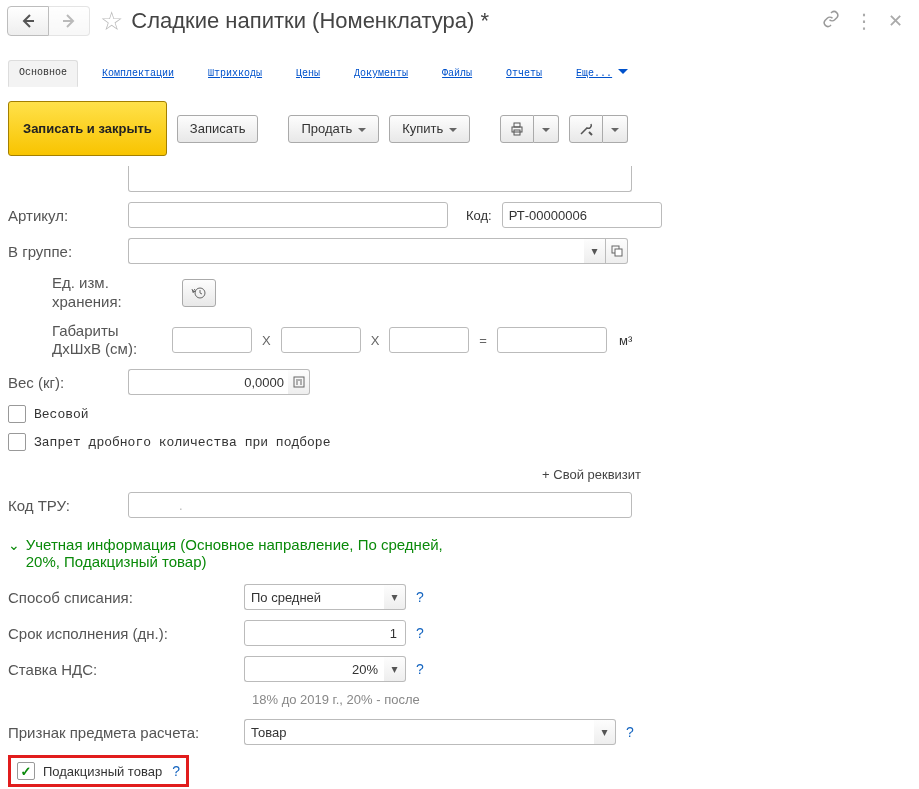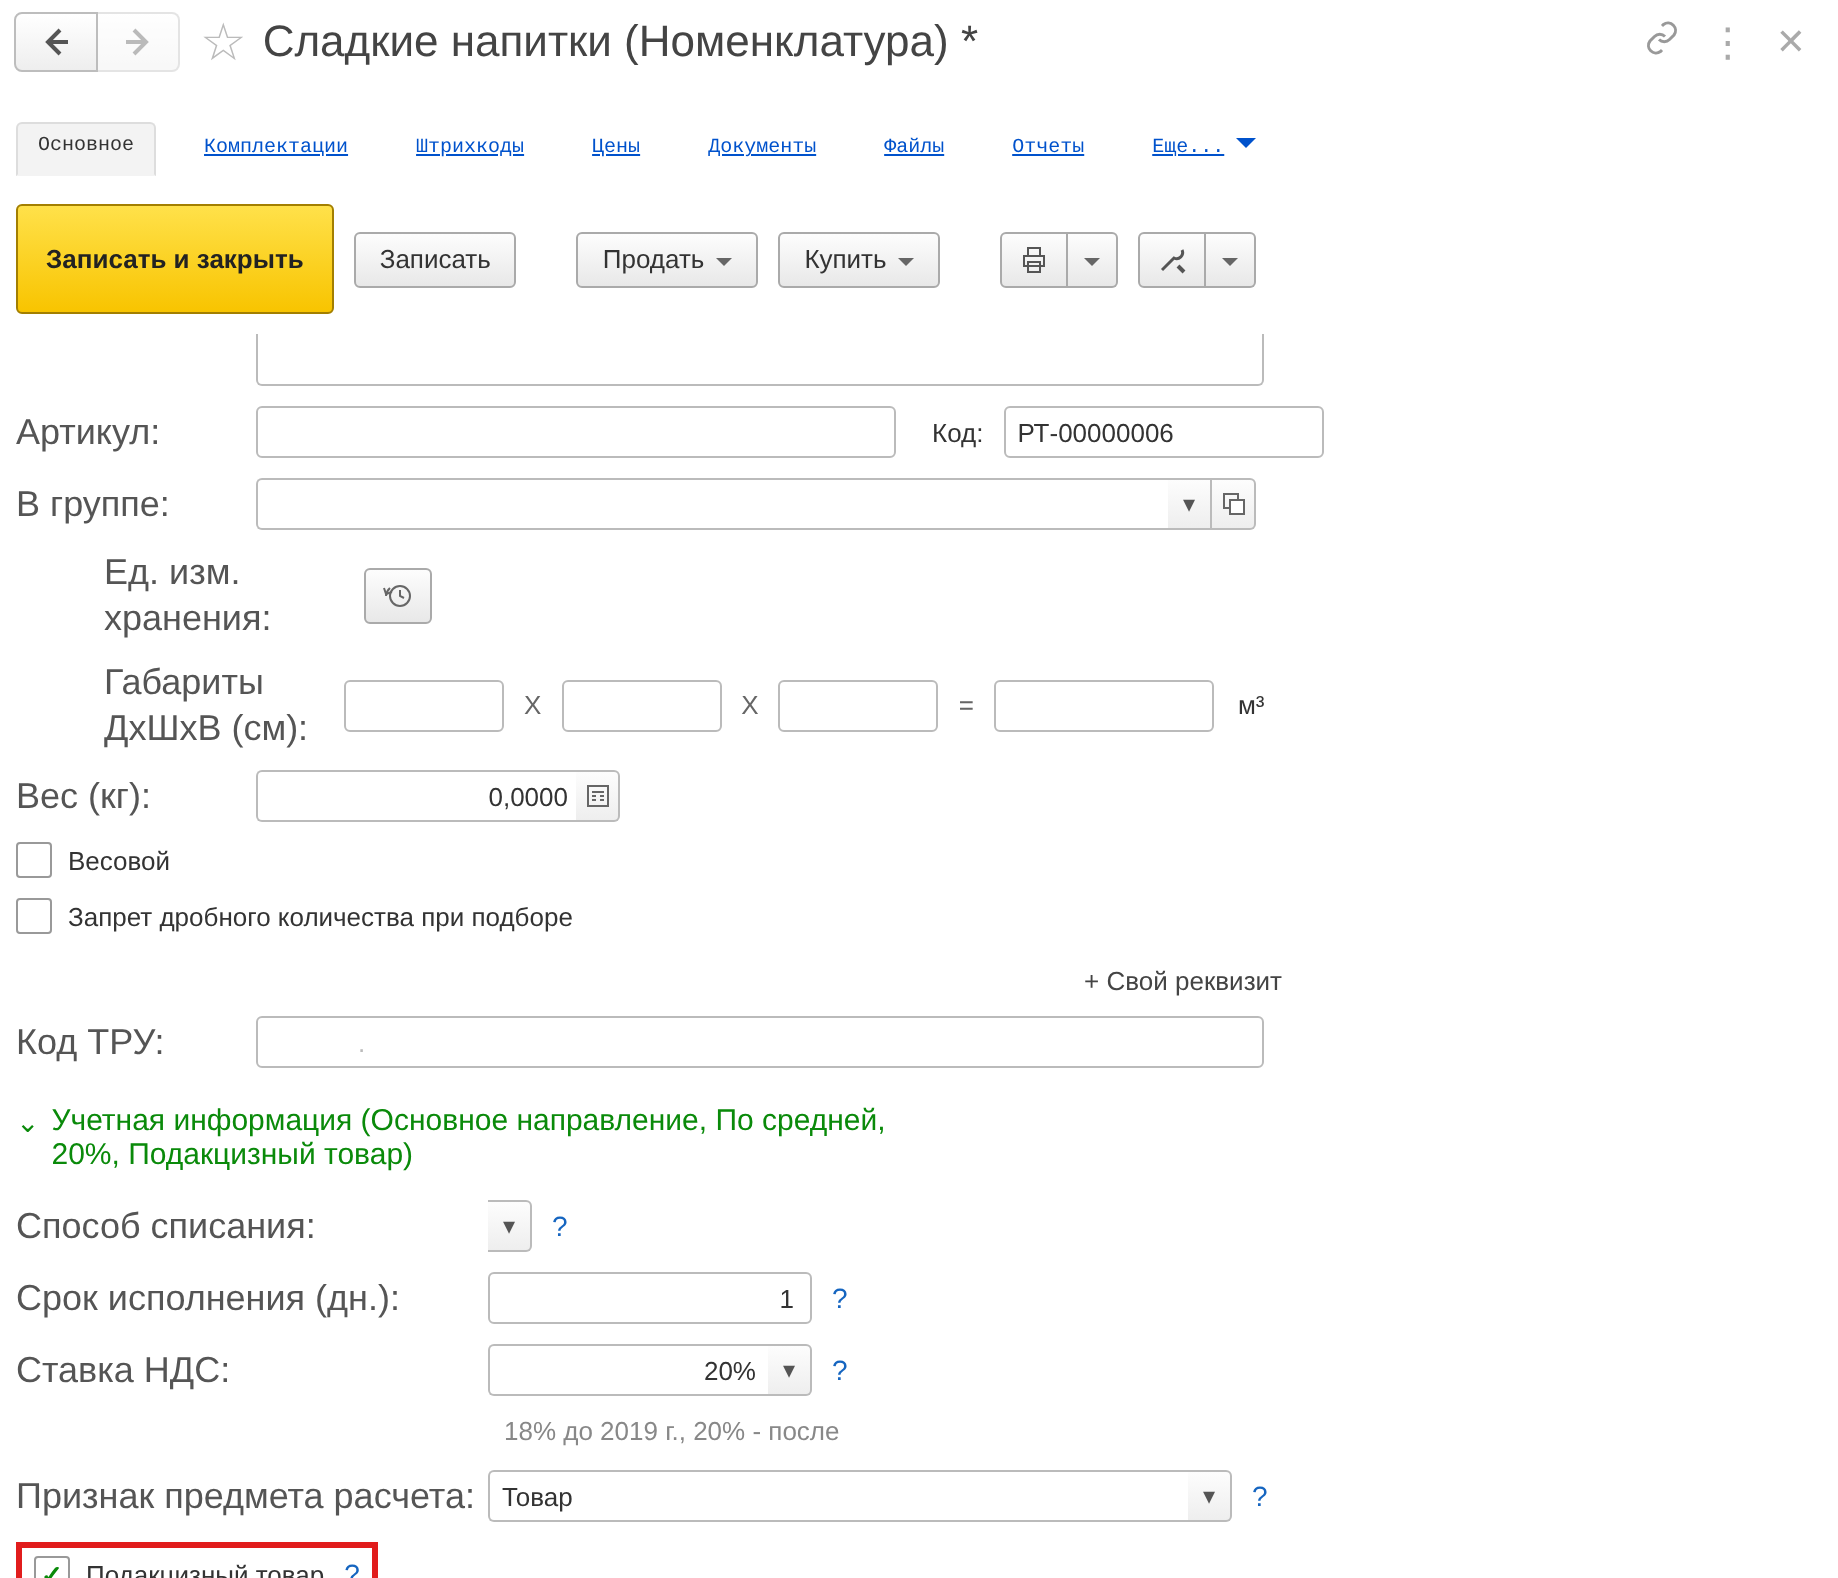--- a/index.html
+++ b/index.html
@@ -110,21 +110,21 @@
     padding: 4px 8px 8px 8px;
   }
   .row {
     display:flex;
     align-items:center;
     margin-bottom:10px;
   }
   .label {
     width:120px;
     color:#555;
-    font-size:18px;
+    font-size:15px;
     flex-shrink:0;
   }
   .twoline { line-height:1.25;margin-left:44px;}
   .input {
     border:1px solid #bbb;
     background:#fff;
     border-radius:3px;
     height:26px;
     padding:0 6px;
     box-sizing:border-box;
@@ -159,21 +159,21 @@
   .sep-x { margin:0 10px; color:#666;}
   .add-prop { text-align:right; padding:6px 270px 10px 0; font-size:13px; color:#444;}
   .section-title {
     color:#0a8a0a;
     font-size:15px;
     display:flex; align-items:flex-start;
     padding:8px 0 14px 0;
     cursor:pointer;
   }
   .section-title .chev {margin-right:6px; font-size:14px; line-height:1.4;}
-  .checkbox-row{display:flex;align-items:center;margin-bottom:10px;}
+  .checkbox-row{display:flex;align-items:center;margin-bottom:10px;font-family:Liberation Mono, monospace;}
   .chk{
     width:16px;height:16px;border:1px solid #999;border-radius:2px;margin-right:8px;
     display:flex;align-items:center;justify-content:center;font-size:13px;color:#0a8a0a;font-weight:bold;
   }
   .vat-hint{color:#888;font-size:13px;padding-left:244px;margin-bottom:12px;}
   .highlight{
     border:3px solid #e11c1c; padding:4px 6px; display:inline-flex; align-items:center;
   }
   .icon-svg{width:16px;height:16px;}
   .print-combo{ display:flex;}
@@ -370,20 +370,23 @@
     <span>
       <span>Учетная информация (Основное направление, По средней,</span><br>
       <span>20%, Подакцизный товар)</span>
     </span>
   </div>
 
   
   <div class="row">
     <div class="label" style="width:236px">Способ списания:</div>
     <div class="dd-combo">
+      <div class="input" style="width:140px;display:flex;align-items:center;">
+          <span>По средней</span>
+        </div>
       <div class="dd-btn">▾</div>
     </div>
     <span class="help">?</span>
   </div>
 
   
   <div class="row">
     <div class="label" style="width:236px">Срок исполнения (дн.):</div>
     <div class="input" style="width:162px;text-align:right;display:flex;align-items:center;justify-content:flex-end;padding-right:8px;">
         <span>1</span>

